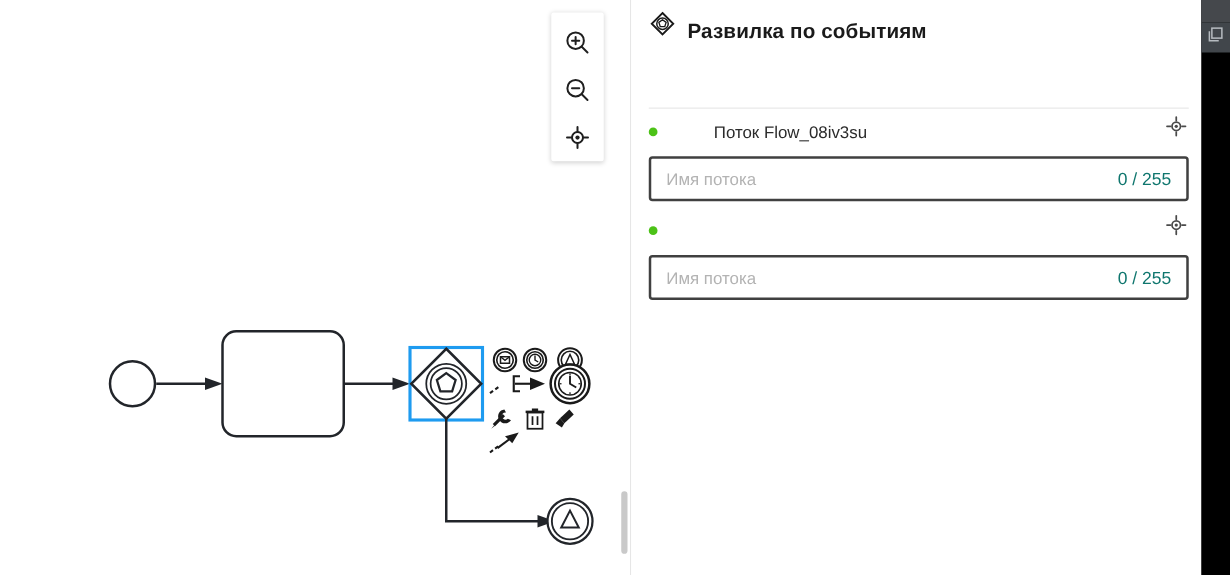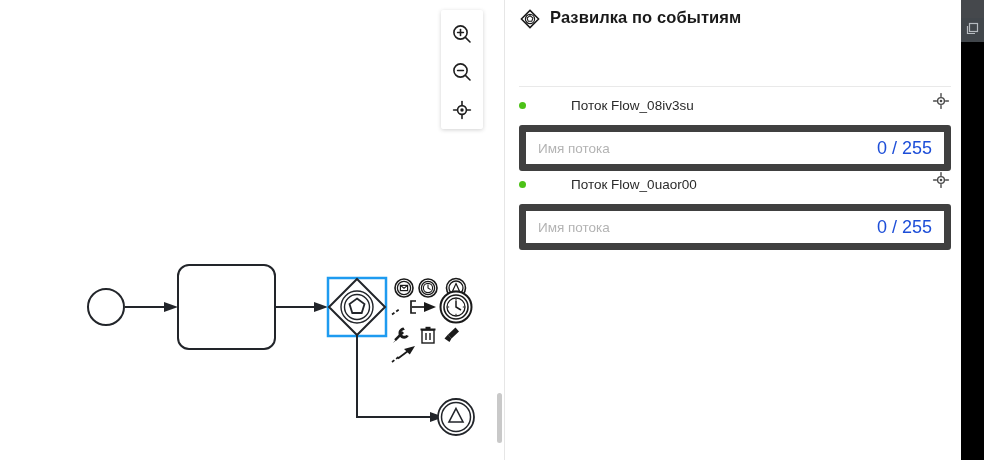--- a/index.html
+++ b/index.html
@@ -28,50 +28,50 @@
   #zb-fit{top:81px;}
   .zoom-btn svg{display:block;}
 
   
   #bpmn{position:absolute;left:0;top:0;width:504px;height:460px;}
 
   
   #panel{
     position:absolute;left:505px;top:0;width:479px;height:460px;background:#fff;
   }
-  #panel-header{position:absolute;left:14px;top:8px;display:flex;align-items:flex-start;gap:9px;}
+  #panel-header{position:absolute;left:14px;top:8px;display:flex;align-items:flex-end;gap:9px;}
   #panel-title{font-size:16.5px;font-weight:bold;color:#1a1a1a;letter-spacing:.1px;}
 
   #tabs{position:absolute;left:14px;top:48px;height:32px;display:flex;align-items:flex-start;}
   .tab{
     font-size:13.5px;color:#333;padding:0 0 10px 0;margin-right:32px;cursor:pointer;position:relative;
   }
   .tab.active{color:#2196f3;}
   .tab.active::after{
     content:"";position:absolute;left:-2px;right:-2px;bottom:0;height:2.5px;background:#2196f3;border-radius:1px;
   }
   #tabs-rule{position:absolute;left:14px;top:86px;width:432px;height:1px;background:#e9e9e9;}
 
   #panel-body{position:absolute;left:0;top:94px;width:479px;height:366px;}
   .flow-group{position:absolute;left:14px;width:432px;}
   .flow-head{position:relative;height:22px;display:flex;align-items:center;gap:36px;}
   .bullet{width:7px;height:7px;border-radius:50%;background:#4cc217;margin-right:9px;flex:0 0 auto;}
   .flow-label{font-size:13.5px;color:#2b2b2b;}
   .locate-btn{position:absolute;right:0;top:-1px;width:20px;height:20px;display:flex;align-items:center;justify-content:center;cursor:pointer;}
 
   .field{
-    position:relative;margin-top:9px;height:32px;border:7px solid #404040;border-radius:3px;background:#fff;
+    position:relative;margin-top:9px;height:32px;border:2px solid #404040;border-radius:3px;background:#fff;
     display:flex;align-items:center;
   }
   .field input{
     border:0;outline:none;background:transparent;flex:1;height:30px;
     font-family:"Liberation Sans","DejaVu Sans",sans-serif;font-size:13.5px;color:#333;padding:0 12px;
   }
   .field input::placeholder{color:#b3b3b3;}
-  .counter{font-size:18px;color:#1d4ed8;padding-right:12px;white-space:nowrap;}
+  .counter{font-size:14px;color:#0f766e;padding-right:12px;white-space:nowrap;}
 
   
   #chrome-strip{position:absolute;left:961px;top:0;width:23px;height:460px;background:#000;}
   #chrome-top{position:absolute;left:0;top:0;width:23px;height:18px;background:#45484c;}
   #chrome-btn{position:absolute;left:0;top:18px;width:23px;height:24px;background:#41464b;display:flex;align-items:center;justify-content:center;cursor:pointer;}
 </style>
 </head>
 <body>
 
 <div id="app">
@@ -259,21 +259,20 @@
         </div>
         <div class="field">
           <input type="text" placeholder="Имя потока" style="">
           <span class="counter">0 / 255</span>
         </div>
       </div>
 
       <div class="flow-group" style="top:79px;">
         <div class="flow-head">
           <span class="bullet" style="background: rgb(76, 194, 23);"></span>
-          <span class="flow-label">Поток Flow_0uaor00</span>
           <span class="locate-btn">
             <span>
               <svg width="18" height="18" viewBox="0 0 18 18" fill="none" stroke="#4a4a4a" stroke-width="1.4">
                 <circle cx="9" cy="9" r="3.4"></circle>
                 <circle cx="9" cy="9" r="1.3" fill="#4a4a4a" stroke="none"></circle>
                 <line x1="9" y1="1.6" x2="9" y2="4.4" stroke-linecap="round"></line>
                 <line x1="9" y1="13.6" x2="9" y2="16.4" stroke-linecap="round"></line>
                 <line x1="1.6" y1="9" x2="4.4" y2="9" stroke-linecap="round"></line>
                 <line x1="13.6" y1="9" x2="16.4" y2="9" stroke-linecap="round"></line>
               </svg>

